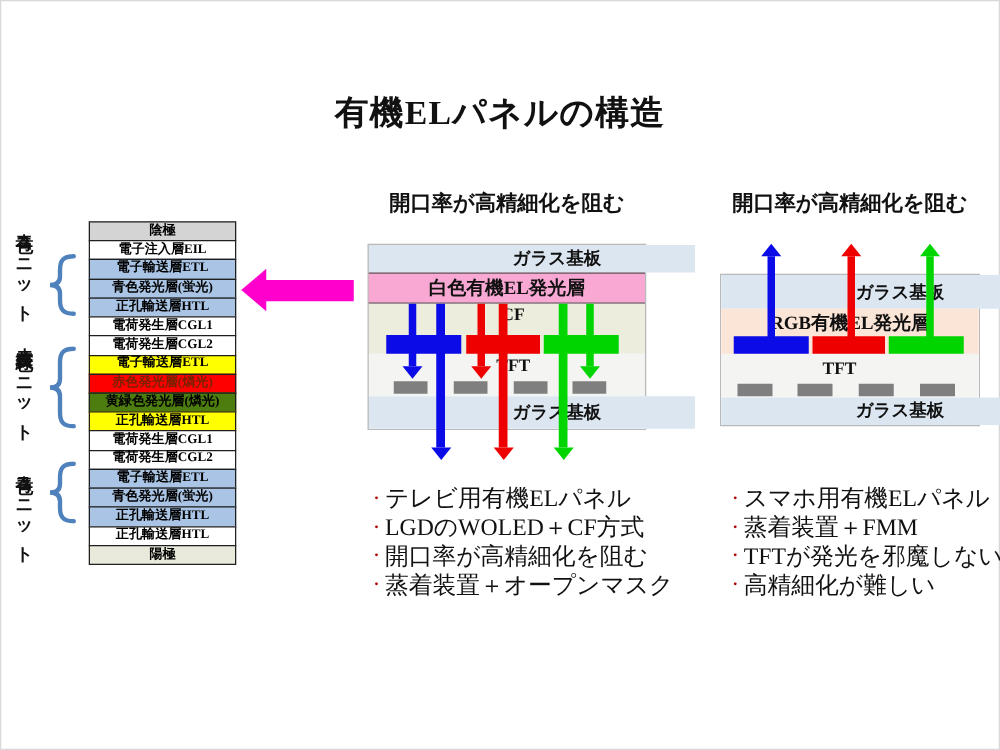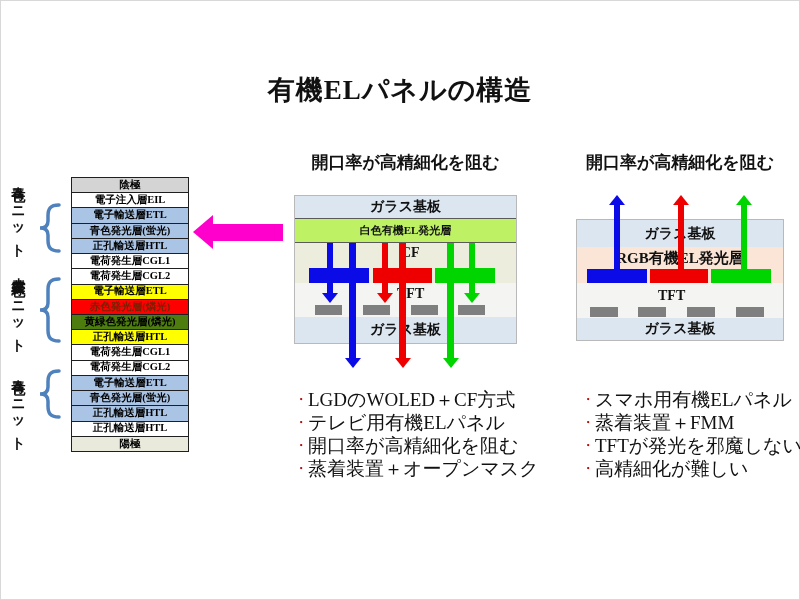--- a/index.html
+++ b/index.html
@@ -43,22 +43,22 @@
   .magenta-head  { position:absolute; left:193px; top:215px; width:0; height:0;
     border-top:17px solid transparent; border-bottom:17px solid transparent;
     border-right:20px solid var(--magenta); }
   
   .diag-title { position:absolute; top:151px; text-align:center; font-size:17px; font-weight:600; white-space:nowrap; }
   #be-title { left:295px; width:221px; }
   #te-title { left:577px; width:206px; }
   .box { position:absolute; box-shadow:0 0 0 1px #b9b9b9; }
   .band { position:absolute; left:0; width:100%; display:flex; align-items:center; justify-content:center;
           font-size:14px; font-weight:600; }
-  .glass { background:var(--glass_bg); }
-  .elwhite { background:#bef264; border-top:1.5px solid #5a5a5a; border-bottom:1.5px solid #5a5a5a; font-size:11px; }
+  .glass { background:var(--glass_bg);padding-left:40px; }
+  .elwhite { background:#f9a8d4; border-top:1.5px solid #5a5a5a; border-bottom:1.5px solid #5a5a5a; font-size:15px; }
   .peach { background:var(--peach_bg); align-items:flex-start; padding-top:2px; font-size:15px; }
   .cfzone { background:var(--cf_bg); }
   .tftzone { background:#f4f4f2; }
   .mini-label { position:absolute; font-size:14px; font-weight:600; z-index:3; }
   .bar { position:absolute; height:15px; z-index:4; }
   .tft-rect { position:absolute; width:27px; height:10px; background:var(--tft_gray); z-index:3; }
   
   .varrow { position:absolute; width:6px; background:var(--c); z-index:5; }
   .varrow.w7 { width:7px; }
   .varrow::after { content:""; position:absolute; left:50%; transform:translateX(-50%); width:0; height:0; }
@@ -193,23 +193,23 @@
   <div class="tft-rect" style="left:638px; top:307px; width:28px;"></div>
   <div class="tft-rect" style="left:687px; top:307px; width:28px;"></div>
   <div class="tft-rect" style="left:736px; top:307px; width:28px;"></div>
 
   <div class="varrow up c-blue" id="tb"></div>
   <div class="varrow up c-red" id="tr"></div>
   <div class="varrow up c-green" id="tg"></div>
 
   <div class="bullets" id="be-bullets">
 
+      <div class="bullet-line">テレビ用有機ELパネル</div>
+
       <div class="bullet-line">LGDのWOLED＋CF方式</div>
-
-      <div class="bullet-line">テレビ用有機ELパネル</div>
 
       <div class="bullet-line">開口率が高精細化を阻む</div>
 
       <div class="bullet-line">蒸着装置＋オープンマスク</div>
     </div>
 
   <div class="bullets" id="te-bullets">
 
       <div class="bullet-line">スマホ用有機ELパネル</div>
 

